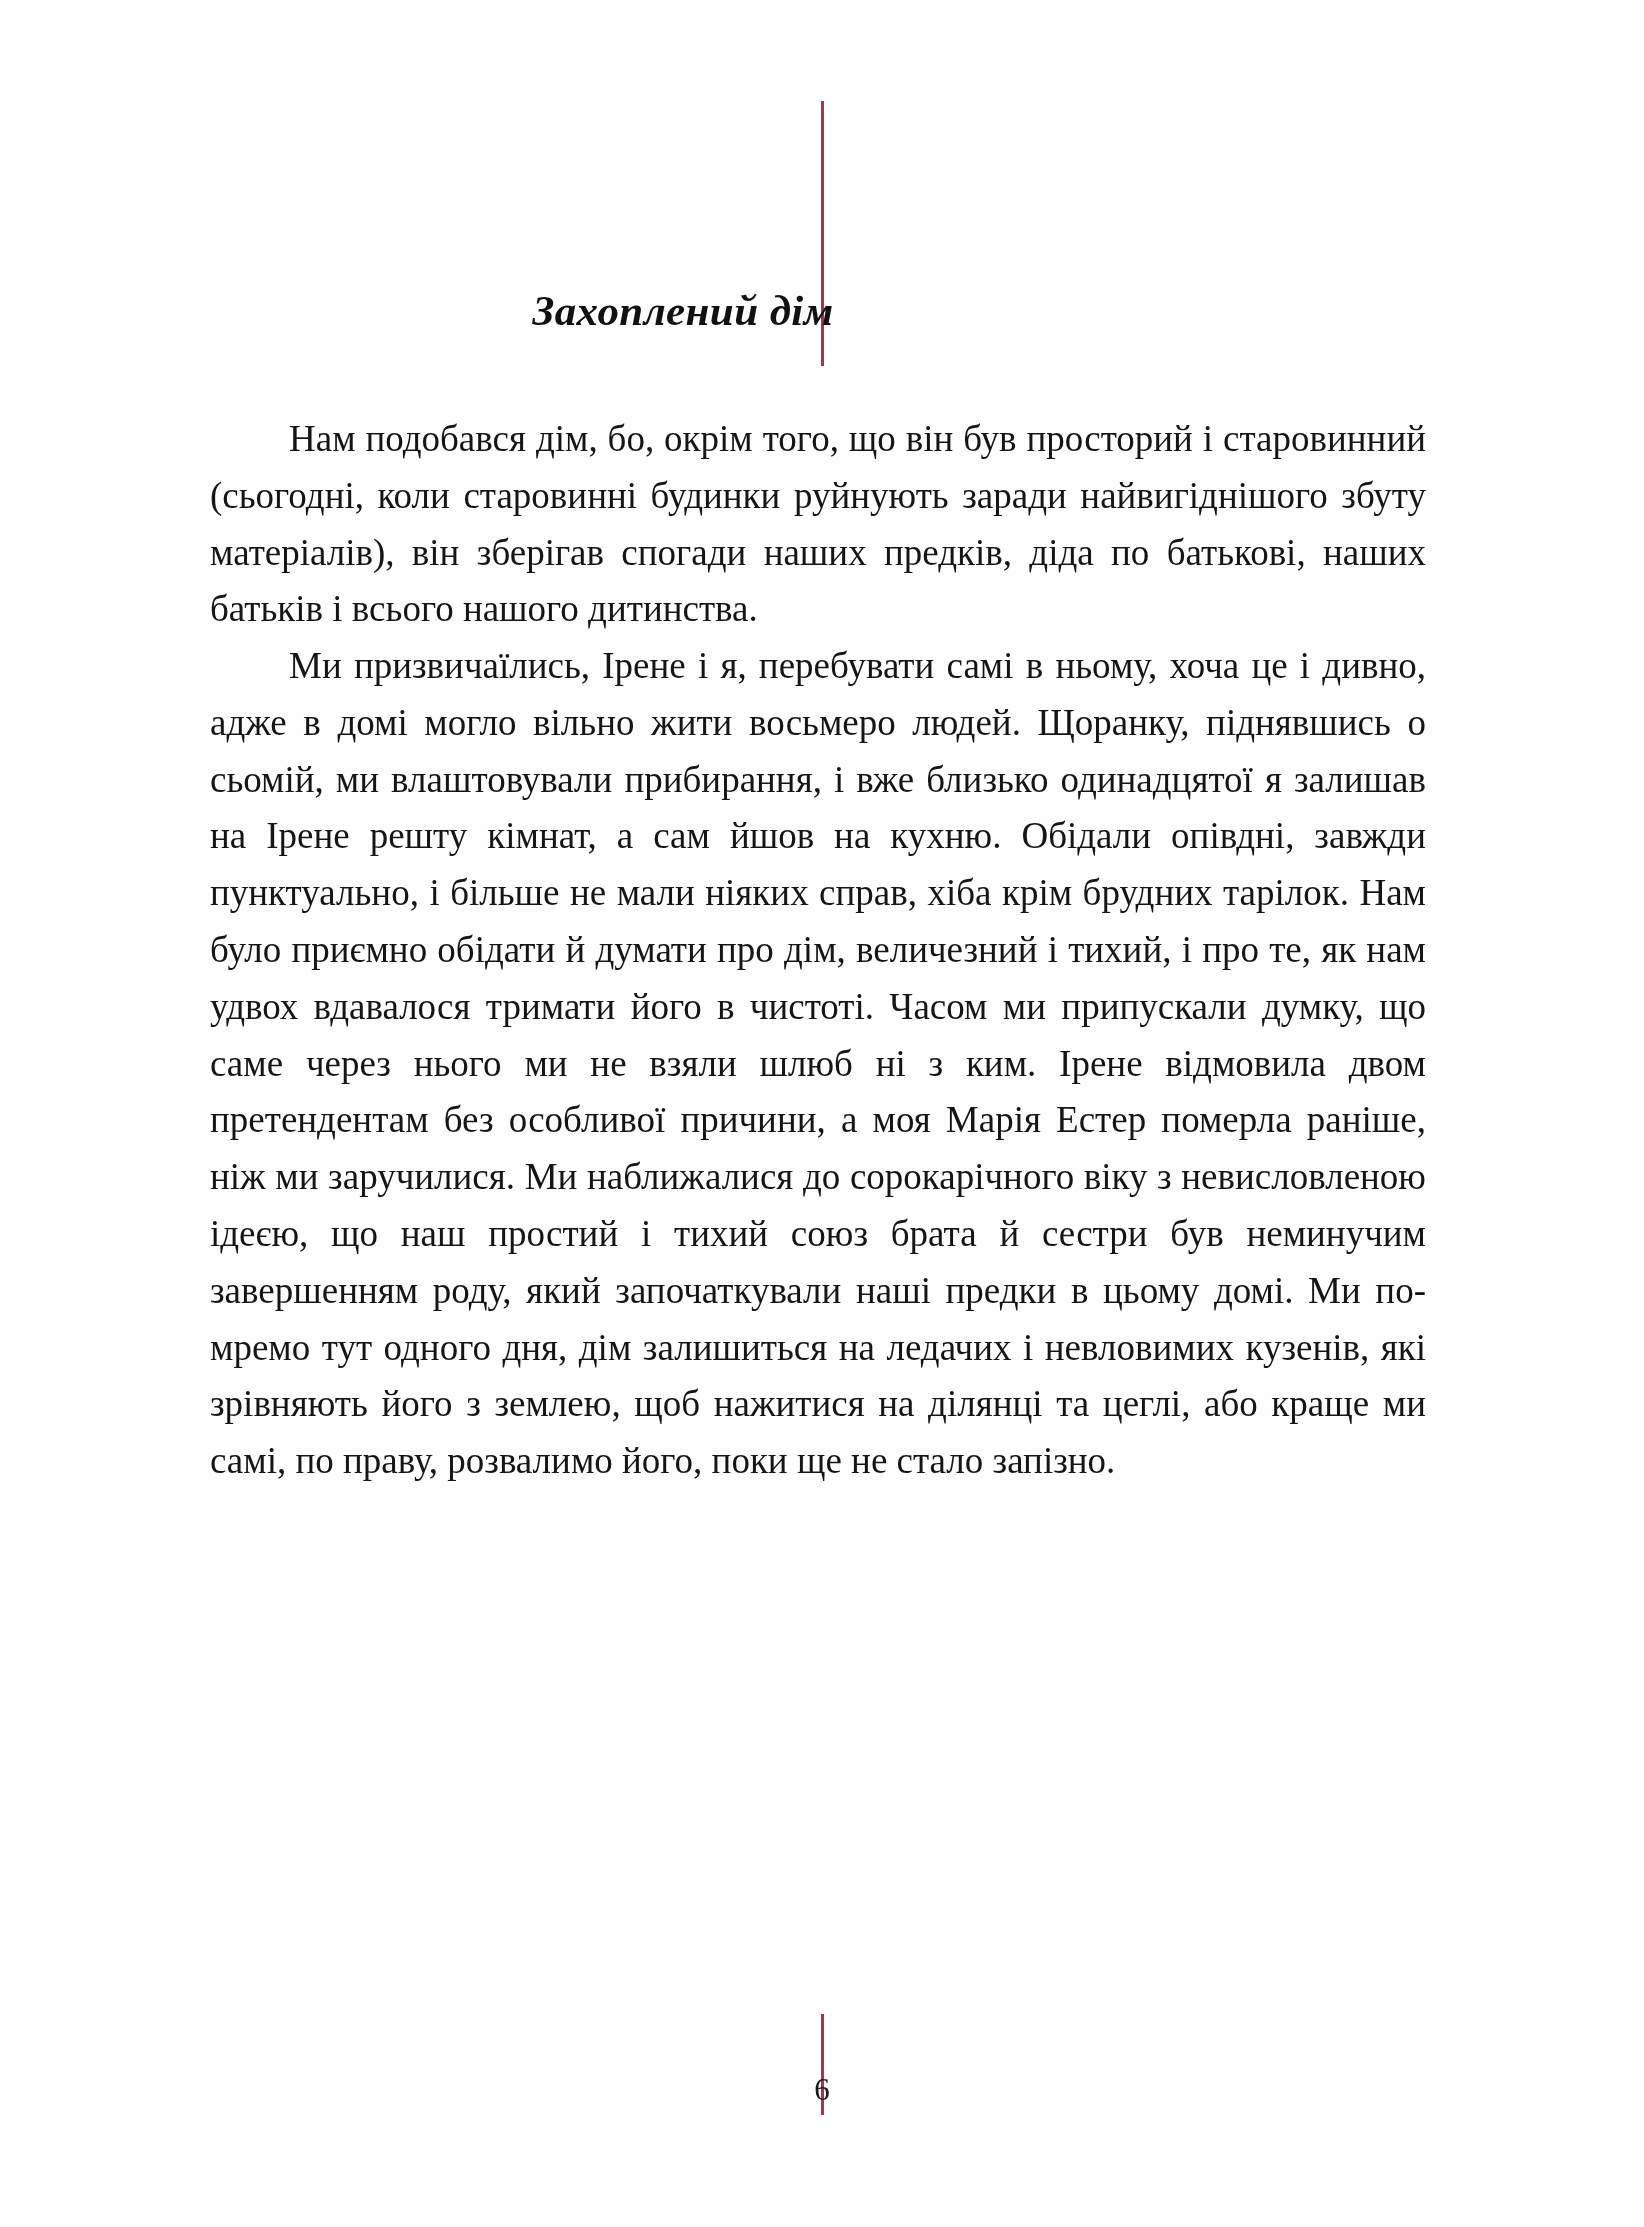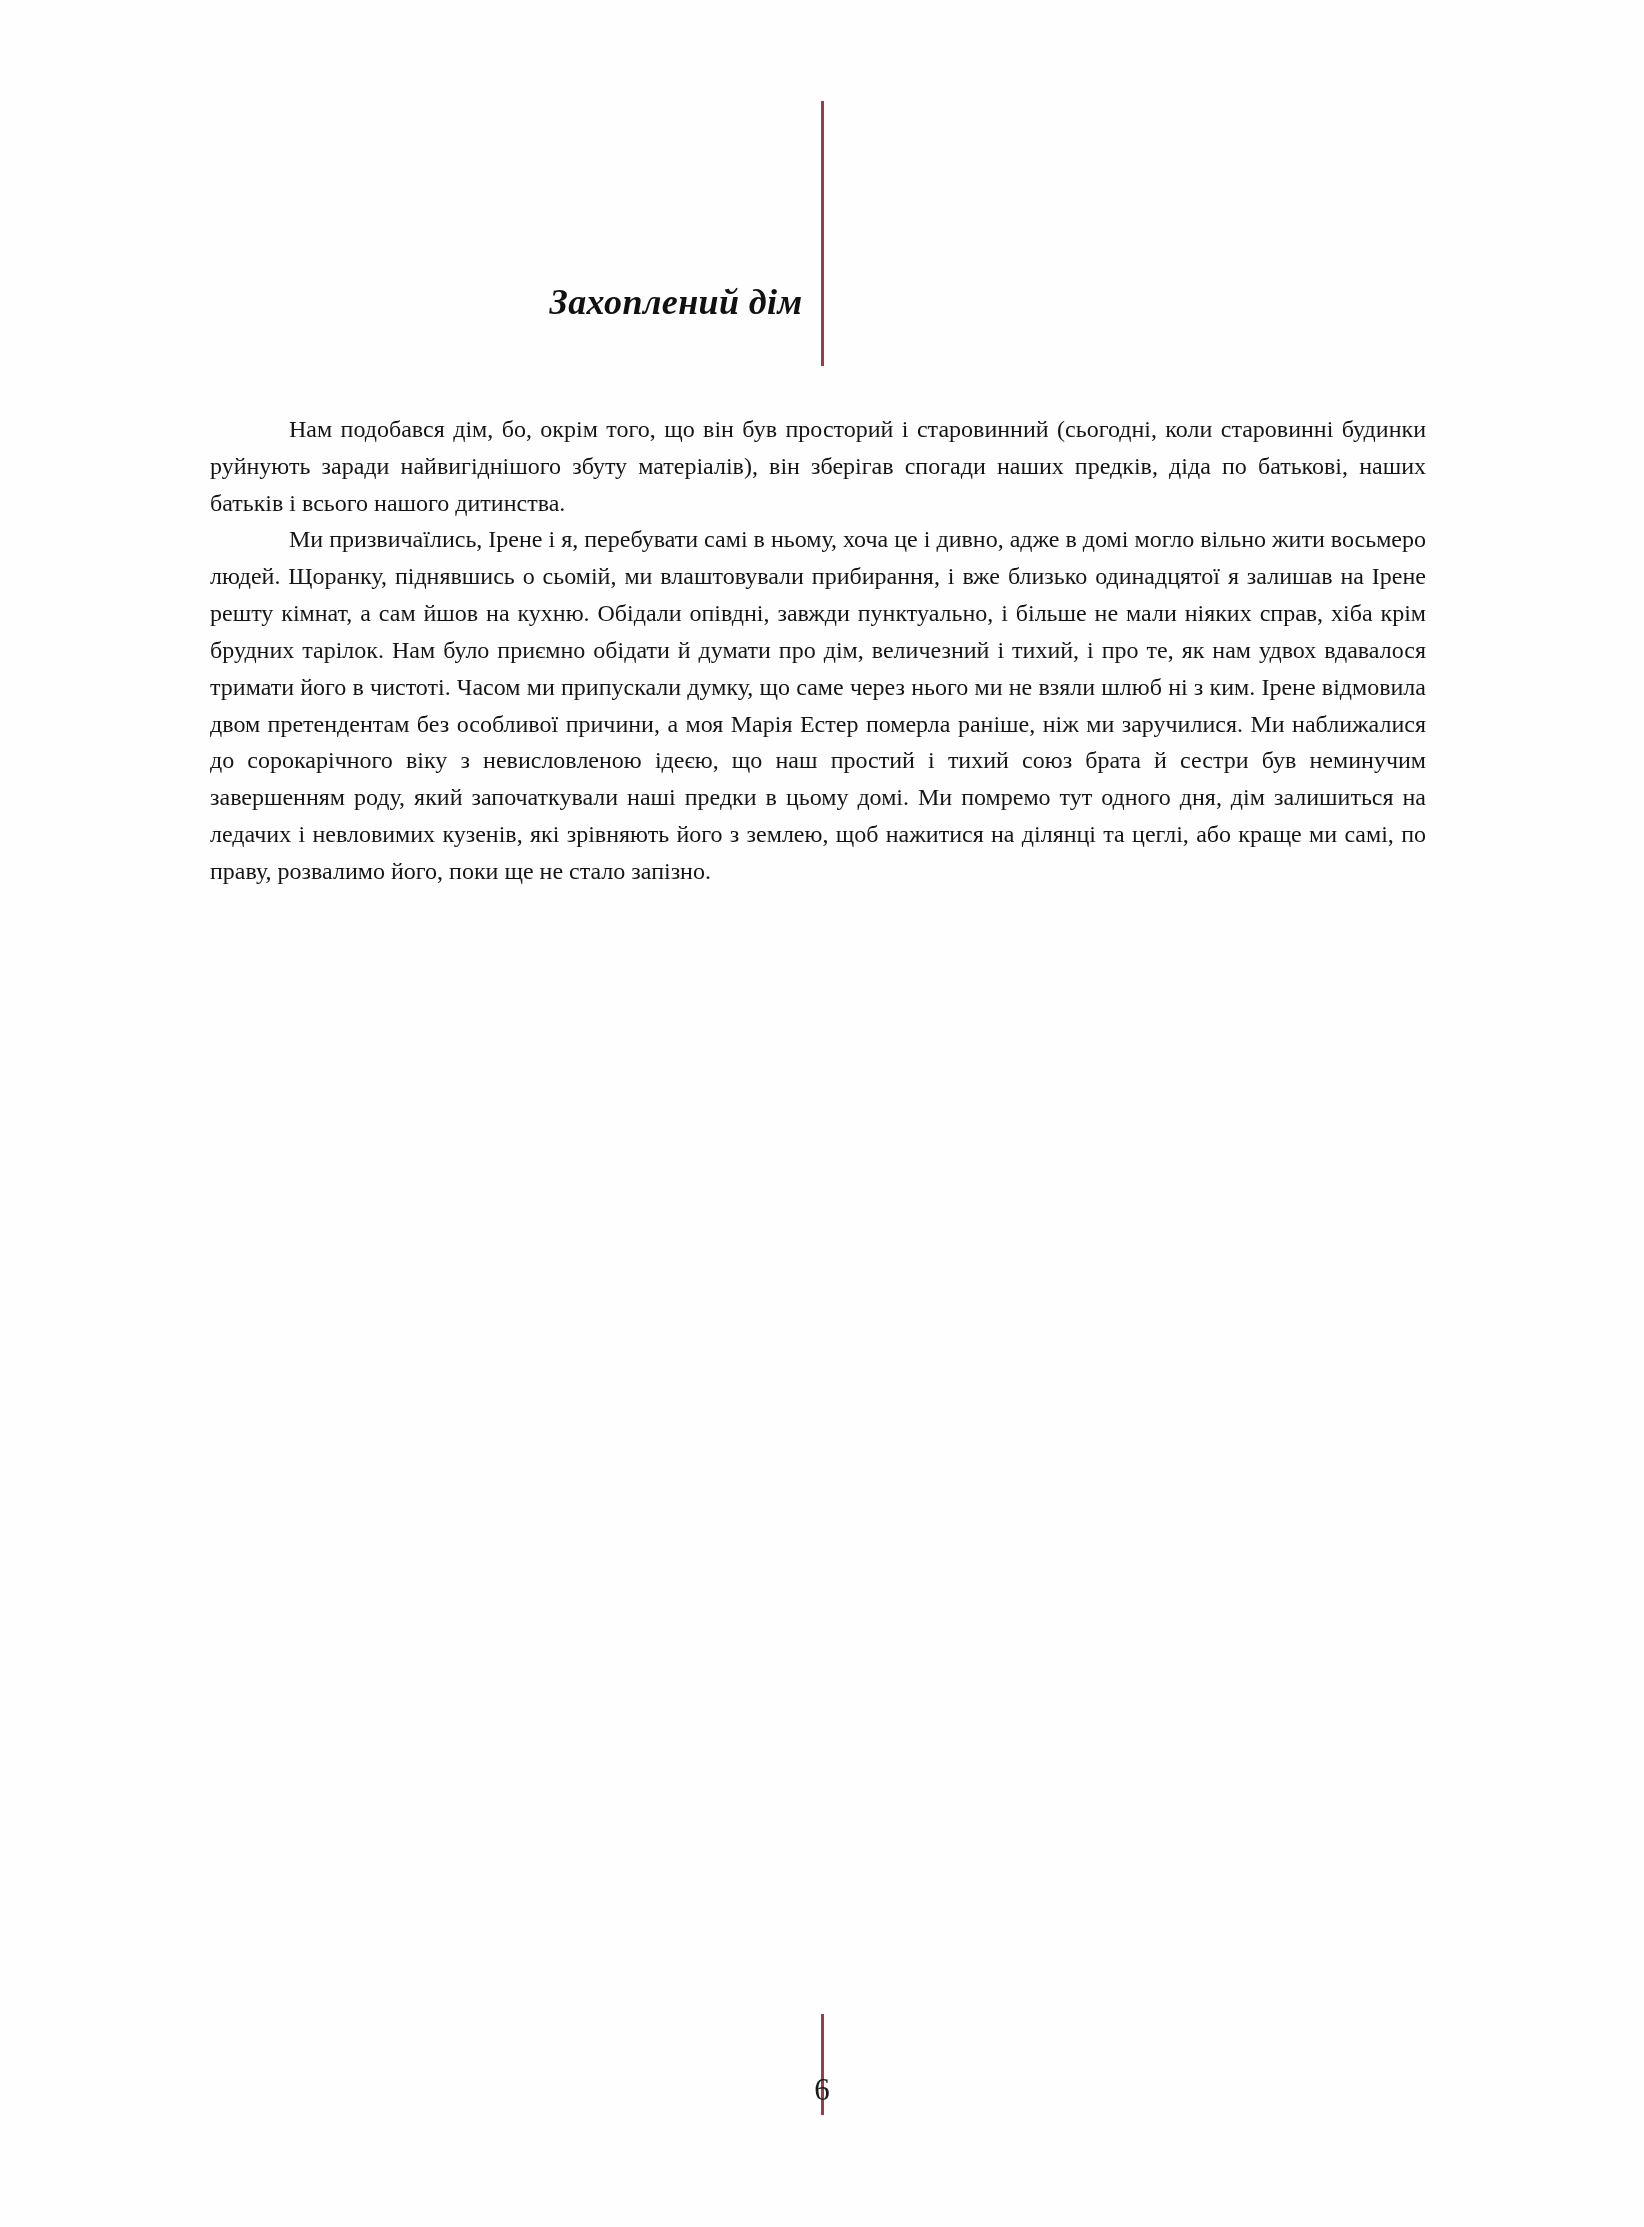--- a/index.html
+++ b/index.html
@@ -40,37 +40,37 @@
     left: 821px;
     top: 2014px;
     width: 2.6px;
     height: 101px;
     background: #8b1a2b;
     opacity: .85;
   }
 
   .title {
     position: absolute;
-    left: 9px;
+    left: 16px;
     top: 257px;
     width: 1334px;
     text-align: center;
-    font-size: 36px;
+    font-size: 43px;
     font-style: italic;
     letter-spacing: 0.4px;
     color: #111111;
     font-family: "Liberation Serif", "DejaVu Serif", serif;
   }
 
   .textblock {
     position: absolute;
     left: 210px;
     top: 411px;
     width: 1216px;
-    font-size: 24px;
+    font-size: 37px;
     line-height: 1.535;
     text-align: justify;
     text-justify: inter-word;
     color: #151515;
     hyphens: manual;
   }
 
   .textblock p {
     margin: 0;
     text-indent: 79px;

